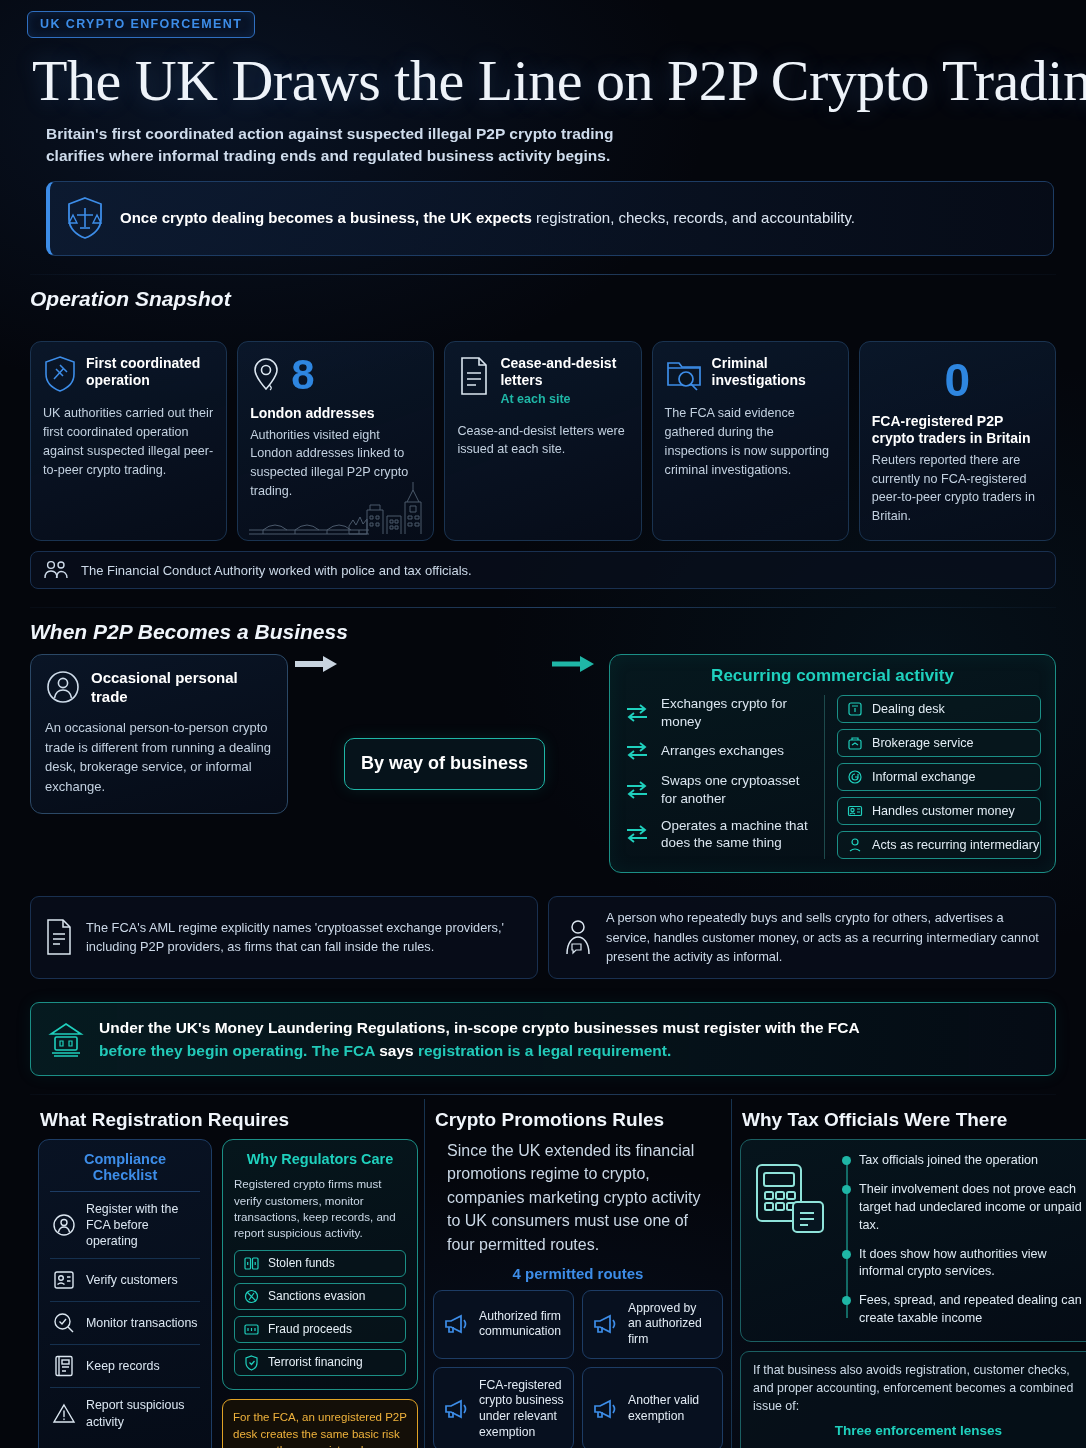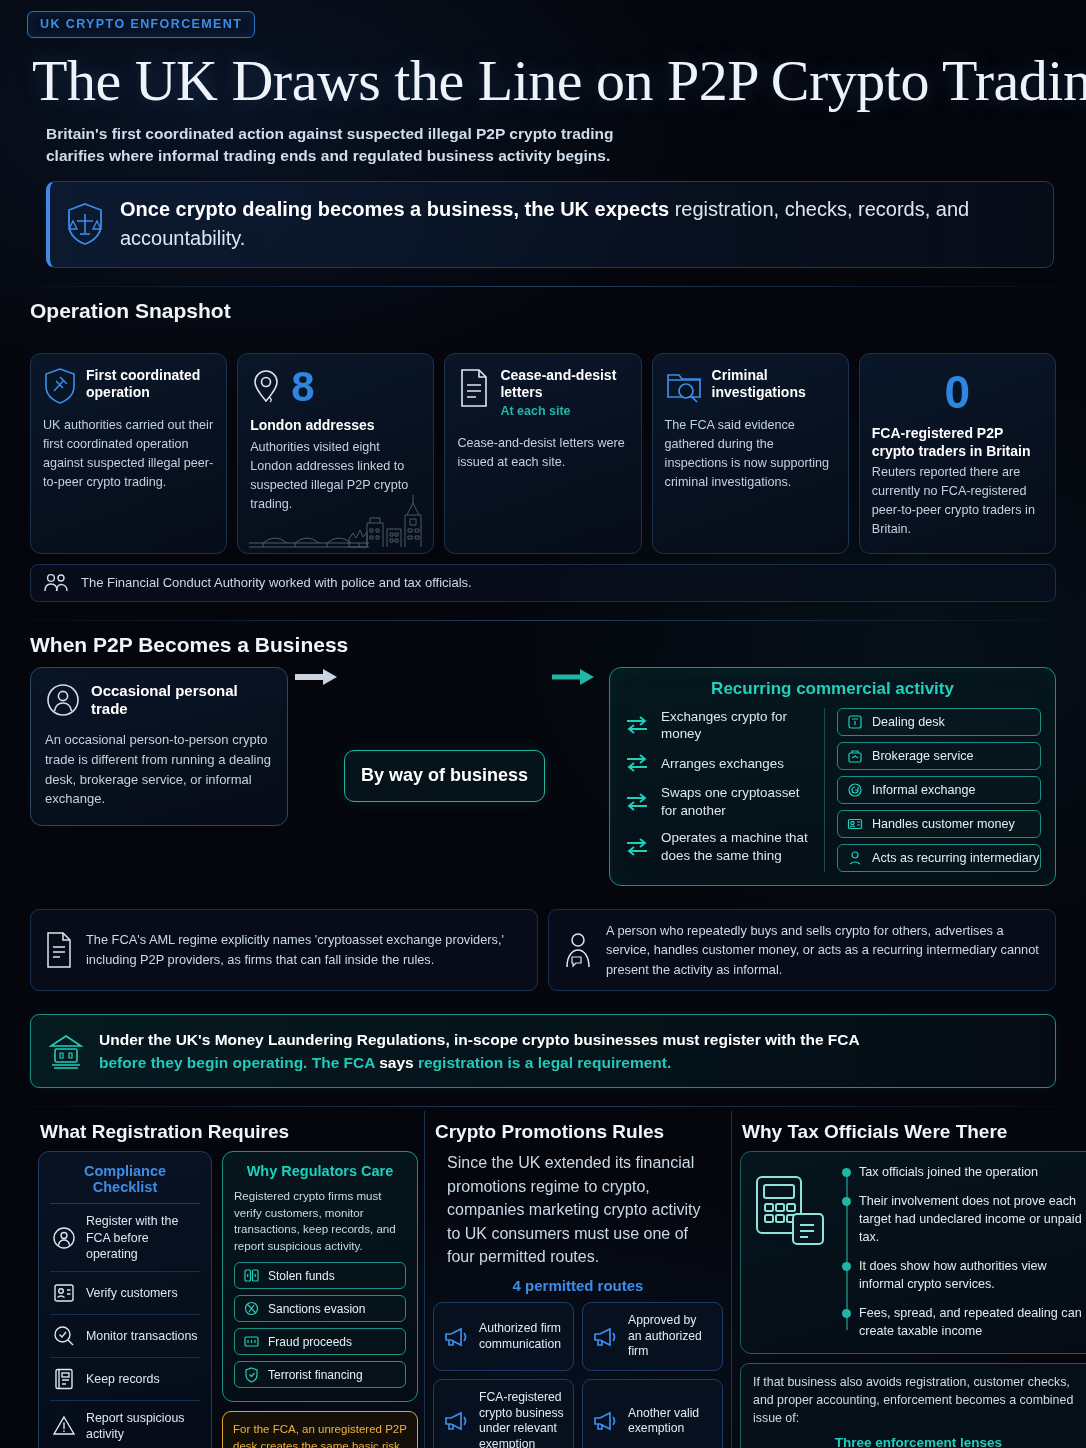--- a/index.html
+++ b/index.html
@@ -53,28 +53,29 @@
   
   .callout {
     margin: 14px 16px 0 30px;
     border: 1px solid #1d3c64;
     border-left: 4px solid #3d8de8;
     border-radius: 9px;
     background: linear-gradient(90deg, rgba(13,28,52,0.85), rgba(8,16,32,0.55));
     padding: 13px 16px 14px 14px;
     display: flex; align-items: center; gap: 14px;
   }
-  .callout .txt { font-size: 20px; line-height: 1.46; color: #dde7f3; }
+  .callout .txt { font-size: 15px; line-height: 1.46; color: #dde7f3; }
   .callout .txt b { color: #ffffff; }
 
   
   .divider { height: 1px; background: linear-gradient(90deg, rgba(60,110,170,0.05), rgba(70,130,200,0.45), rgba(60,110,170,0.05)); margin: 18px 14px 0; }
   h2.sec {
     font-size: 21px; font-weight: bold; color: #f0f5fb;
     margin: 12px 0 10px 14px;
+    font-style: italic;
   }
 
   
   .snap { display: grid; grid-template-columns: repeat(5, 1fr); gap: 10px; padding: 0 14px; }
   .card {
     border: 1px solid #1a3350; border-radius: 11px;
     background: linear-gradient(160deg, rgba(11,24,44,0.9), rgba(6,13,26,0.85));
     padding: 13px 12px 14px;
     min-height: 196px; position: relative; overflow: hidden; margin-top: 20px;
   }

